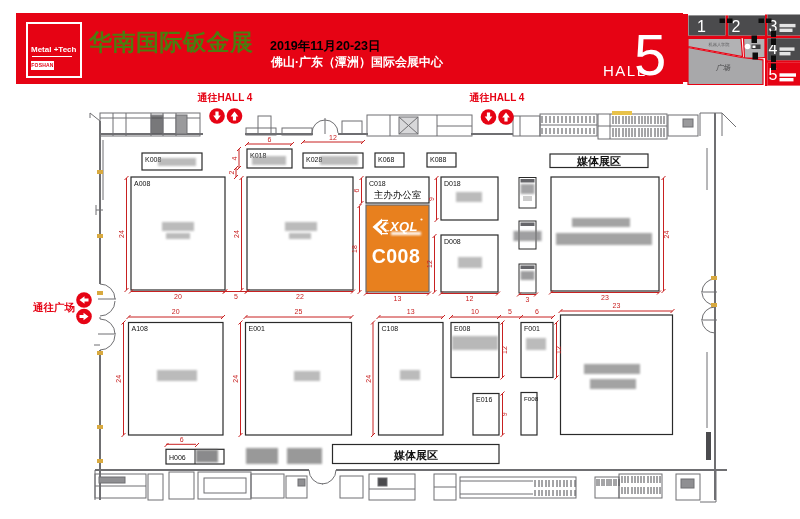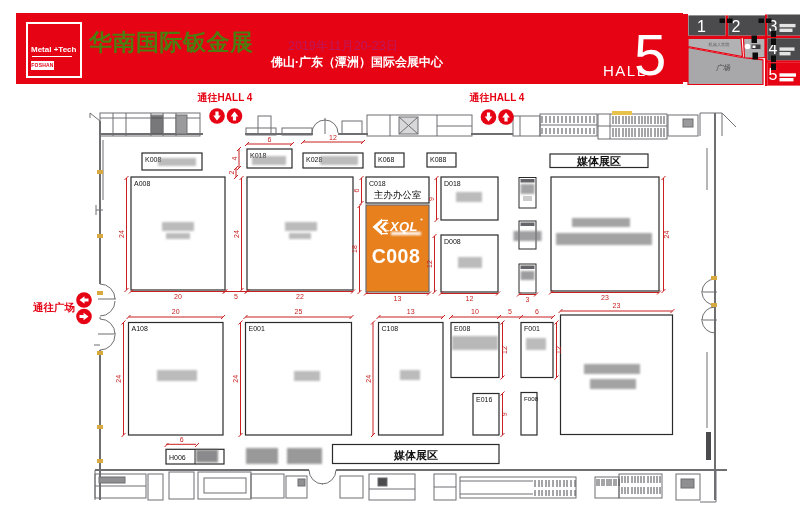--- a/index.html
+++ b/index.html
@@ -17,21 +17,21 @@
 
 <div class="abs" style="left:31px;top:45px;width:56px;color:#fff;font-size:8px;font-weight:bold;white-space:nowrap;">Metal +Tech</div>
 
 <div class="abs" style="left:32px;top:56px;width:40px;height:1px;background:#fff;"></div>
 
 <div class="abs" style="left:31px;top:61px;width:23px;height:9px;background:#fff;color:#e60314;font-size:5px;font-weight:bold;text-align:center;line-height:9px;letter-spacing:0.2px;">FOSHAN</div>
 
 <div class="abs" style="left:89px;top:27px;color:#4d7c0f;font-size:23px;font-weight:bold;letter-spacing:0.5px;">华南国际钣金展</div>
 
 
-<div class="abs" style="left:288px;top:38px;color:#be185d;font-size:12.5px;font-weight:normal;">2019年11月20-23日</div>
+<div class="abs" style="left:270px;top:38px;color:#000000;font-size:12.5px;font-weight:bold;">2019年11月20-23日</div>
 
 <div class="abs" style="left:271px;top:54px;color:#fff;font-size:12px;font-weight:bold;text-align:right;">佛山·广东（潭洲）国际会展中心</div>
 
 <div class="abs" style="left:603px;top:62px;color:#fff;font-size:15px;letter-spacing:1.5px;">HALL</div>
 
 <div class="abs" style="left:634px;top:27px;color:#fff;font-size:58px;line-height:56px;">5</div>
 
 <svg class="abs" style="left:683px;top:11px;" width="117" height="77" viewBox="0 0 117 77">
 
 <rect x="0" y="3" width="5" height="68" fill="#e60314"></rect>

